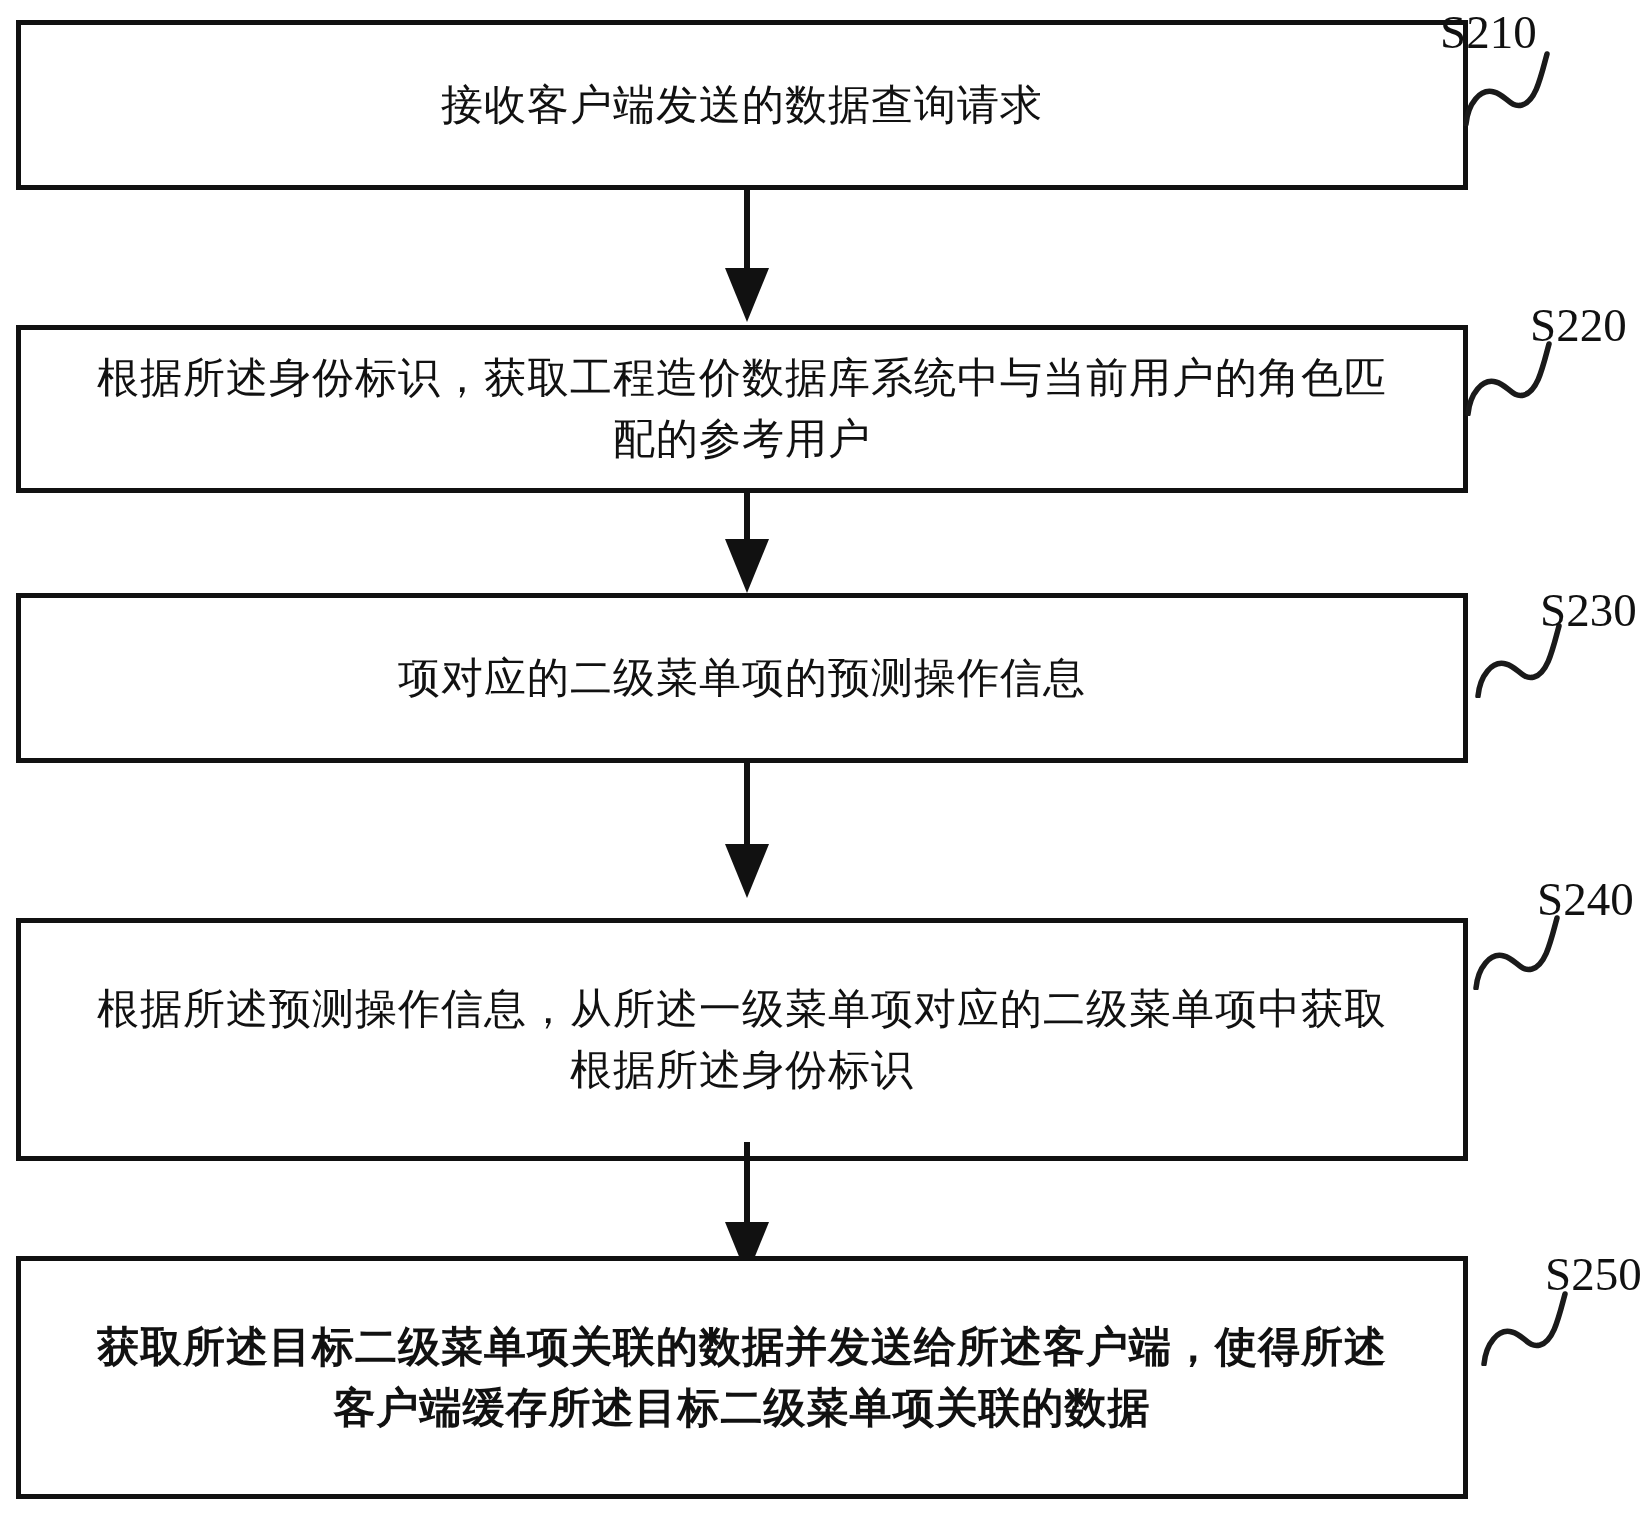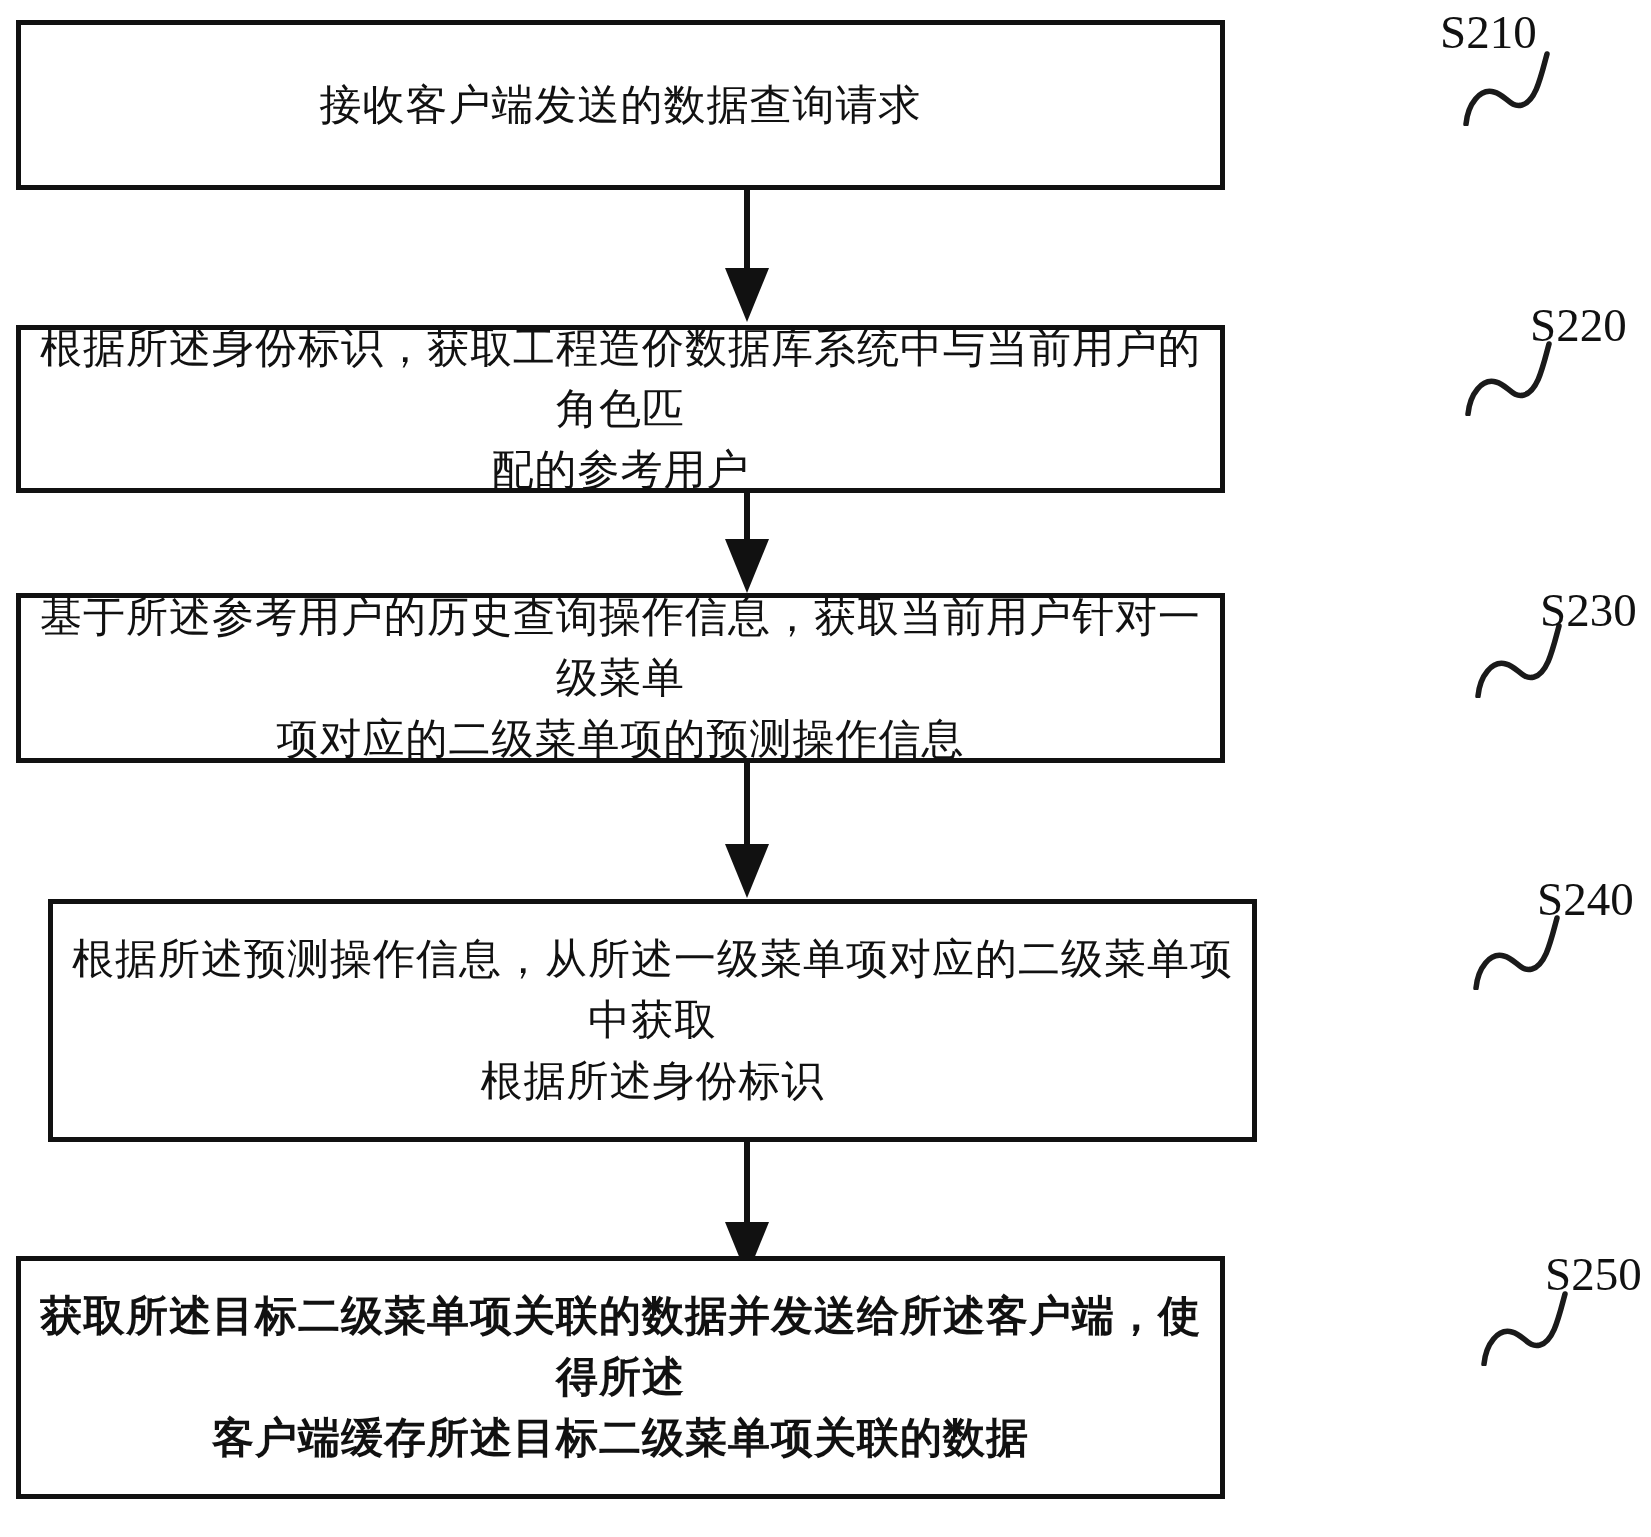--- a/index.html
+++ b/index.html
@@ -11,38 +11,38 @@
     position: relative;
     width: 1651px;
     height: 1537px;
     background: #ffffff;
     overflow: hidden;
     font-family: "Liberation Serif", "DejaVu Serif", serif;
   }
   .flow-box {
     position: absolute;
     left: 16px;
-    width: 1209px;
+    width: 1452px;
     box-sizing: border-box;
     border: 5px solid #111111;
     background: #ffffff;
     display: flex;
     flex-direction: column;
     justify-content: center;
     align-items: center;
     text-align: center;
     color: #111111;
     font-size: 42px;
     line-height: 61px;
     letter-spacing: 1px;
   }
   .box1 { top: 20px;   height: 170px; }
   .box2 { top: 325px;  height: 168px; align-items: center; }
   .box3 { top: 593px;  height: 170px; }
-  .box4 { top: 899px;  height: 243px; margin-left: 32px; }
+  .box4 { top: 918px;  height: 243px; }
   .box5 { top: 1256px; height: 243px; font-weight: bold; }
 
   .arrow {
     position: absolute;
     left: 725px;
     width: 44px;
   }
   .a1 { top: 189px;  height: 133px; }
   .a2 { top: 493px;  height: 100px; }
   .a3 { top: 762px;  height: 136px; }
@@ -121,21 +121,20 @@
     <path d="M6,76 C8,56 20,40 34,44 C46,47 50,60 62,57 C76,53 81,28 87,6"></path>
   </svg>
   <div class="step-label l2">S220</div>
 
   <div class="arrow a2">
     <div class="arrow-line"></div>
     <div class="arrow-head"></div>
   </div>
 
   <div class="flow-box box3">
-    <div>基于所述参考用户的历史查询操作信息，获取当前用户针对一级菜单</div>
     <div>项对应的二级菜单项的预测操作信息</div>
   </div>
   <svg class="squiggle sq3" viewBox="0 0 95 78">
     <path d="M6,76 C8,56 20,40 34,44 C46,47 50,60 62,57 C76,53 81,28 87,6"></path>
   </svg>
   <div class="step-label l3">S230</div>
 
   <div class="arrow a3">
     <div class="arrow-line"></div>
     <div class="arrow-head"></div>

